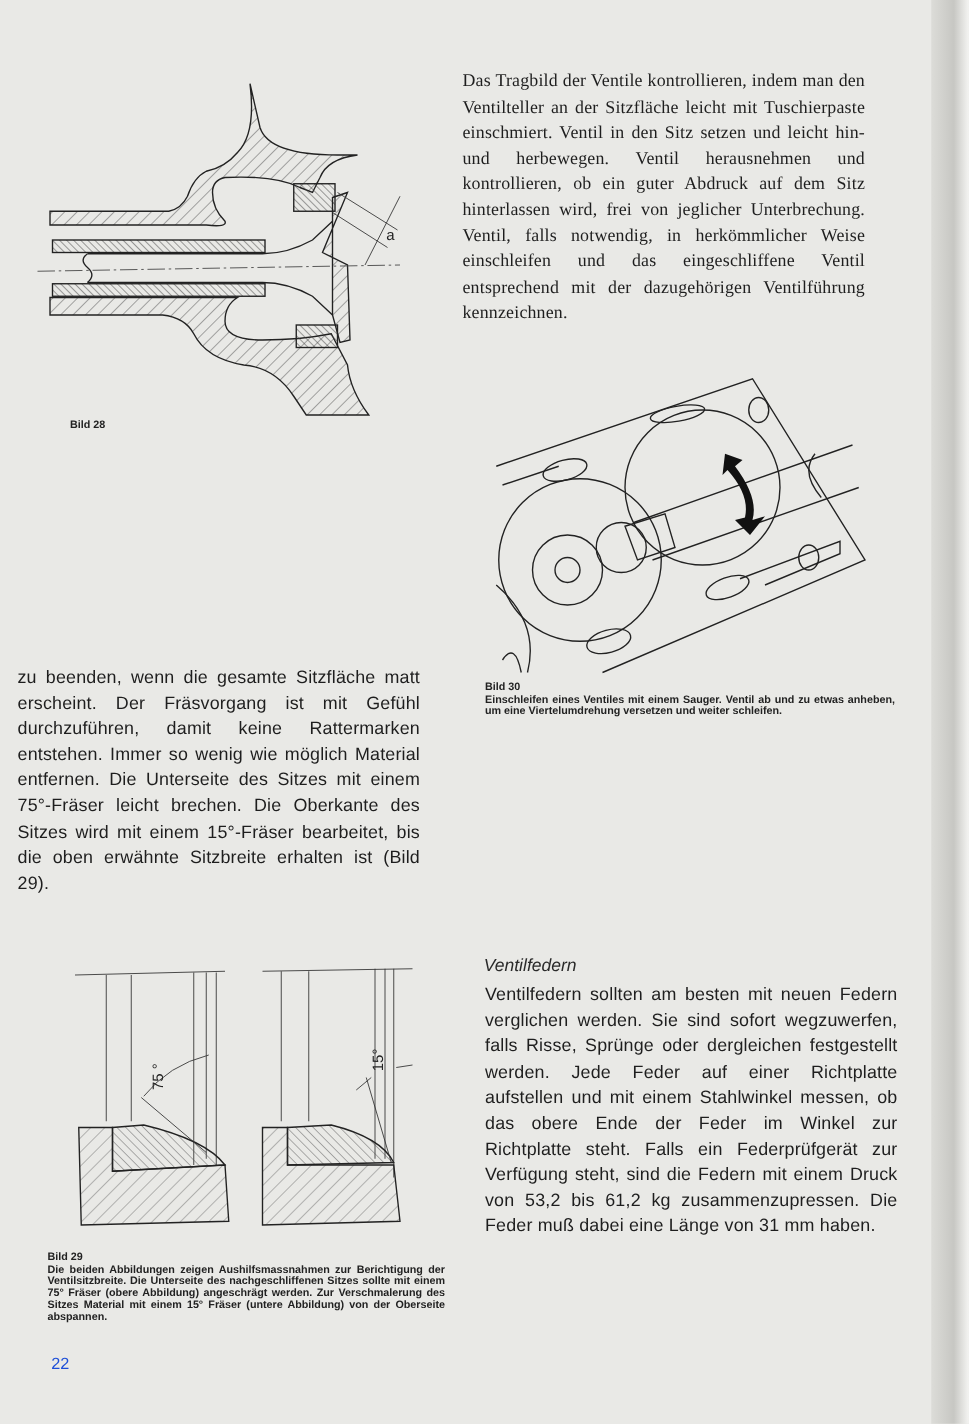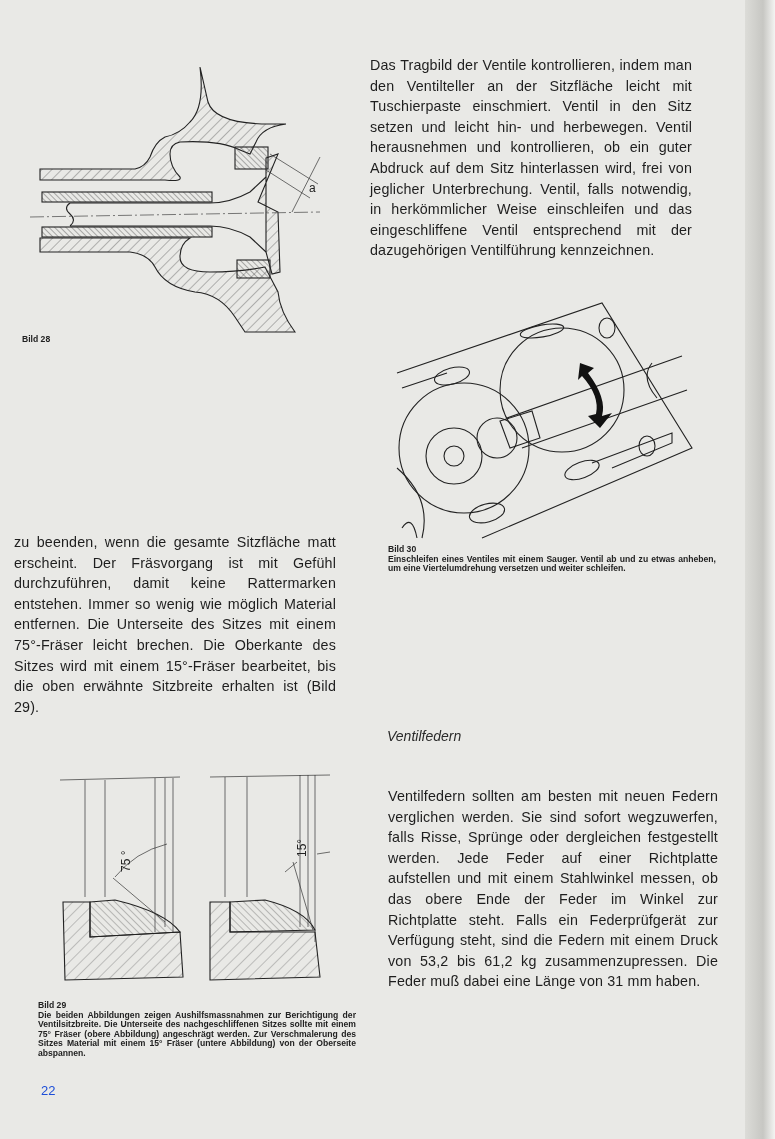--- a/index.html
+++ b/index.html
@@ -17,21 +17,21 @@
     position: absolute; font-size: 14.3px; line-height: 20.6px; text-align: justify;
     letter-spacing: 0.15px;
   }
   .body-text p { margin: 0; }
   .caption {
     position: absolute; font-size: 8.6px; line-height: 9.6px; font-weight: bold;
     color: #222; text-align: justify;
   }
   .caption .cap-title { display: block; }
   .heading {
-    position: absolute; font-style: italic; font-size: 14px; color: #2a2a2a;
+    position: absolute; font-style: italic; font-size: 14px; color: #2a2a2a; margin-top: 36px;
   }
   .page-number { position: absolute; font-size: 13px; color: #1d4ed8; }
   svg { position: absolute; overflow: visible; }
   svg .ln { fill: none; stroke: #222; stroke-width: 1.1; }
   svg .thin { fill: none; stroke: #333; stroke-width: 0.7; }
   svg .ax { fill: none; stroke: #444; stroke-width: 0.7; stroke-dasharray: 14 3 2 3; }
   .svg-label { font-family: "Liberation Sans", sans-serif; font-size: 12px; fill: #222; }
 </style>
 </head>
 <body>
@@ -54,25 +54,25 @@
   <path class="ln" d="M40,141 L180,141 Q200,141 220,130 L236,115 M40,164 L180,164 Q200,164 220,175 L236,190"></path>
   <path class="ln" d="M40,141 Q33,146 40,152 Q47,158 40,164"></path>
   <rect x="205" y="85" width="33" height="22" class="ln" style="fill:url(#hatch2)"></rect>
   <rect x="207" y="198" width="33" height="18" class="ln" style="fill:url(#hatch2)"></rect>
   <path class="ln" style="fill:url(#hatch)" d="M236,96 L248,92 L228,140 L248,150 L250,210 L242,212 L236,190 Z"></path>
   <line class="ax" x1="0" y1="155" x2="290" y2="150"></line>
   <path class="thin" d="M240,92 L288,122 M236,108 L280,136 M290,95 L262,150"></path>
   <text class="svg-label" x="279" y="130">a</text>
 </svg>
 
-<div class="caption" style="left:22px;top:335px;width:310px;">
+<div class="caption" style="left:56px;top:335px;width:310px;">
   <span class="cap-title">Bild 28</span>
 </div>
 
-<div class="body-text" style="left:370px;top:55px;width:322px;">
+<div class="body-text" style="left:370px;top:55px;width:322px;font-family:Liberation Serif, serif;">
   <p>Das Tragbild der Ventile kontrollieren, indem man den Ventilteller an der Sitzfläche leicht mit Tuschierpaste einschmiert. Ventil in den Sitz setzen und leicht hin- und herbewegen. Ventil herausnehmen und kontrollieren, ob ein guter Abdruck auf dem Sitz hinterlassen wird, frei von jeglicher Unterbrechung. Ventil, falls notwendig, in herkömmlicher Weise einschleifen und das eingeschliffene Ventil entsprechend mit der dazugehörigen Ventilführung kennzeichnen.</p>
 </div>
 
 <svg style="left:392px;top:298px;" width="300" height="240" viewBox="0 0 300 240">
   <path class="ln" d="M5,75 L210,5 L300,150 L90,240 M10,90 L55,75 M200,165 L280,135 L280,145 L220,170"></path>
   <circle class="ln" cx="72" cy="150" r="65"></circle>
   <circle class="ln" cx="170" cy="92" r="62"></circle>
   <circle class="ln" cx="62" cy="158" r="28"></circle>
   <circle class="ln" cx="62" cy="158" r="10"></circle>
   <circle class="ln" cx="105" cy="140" r="20"></circle>

